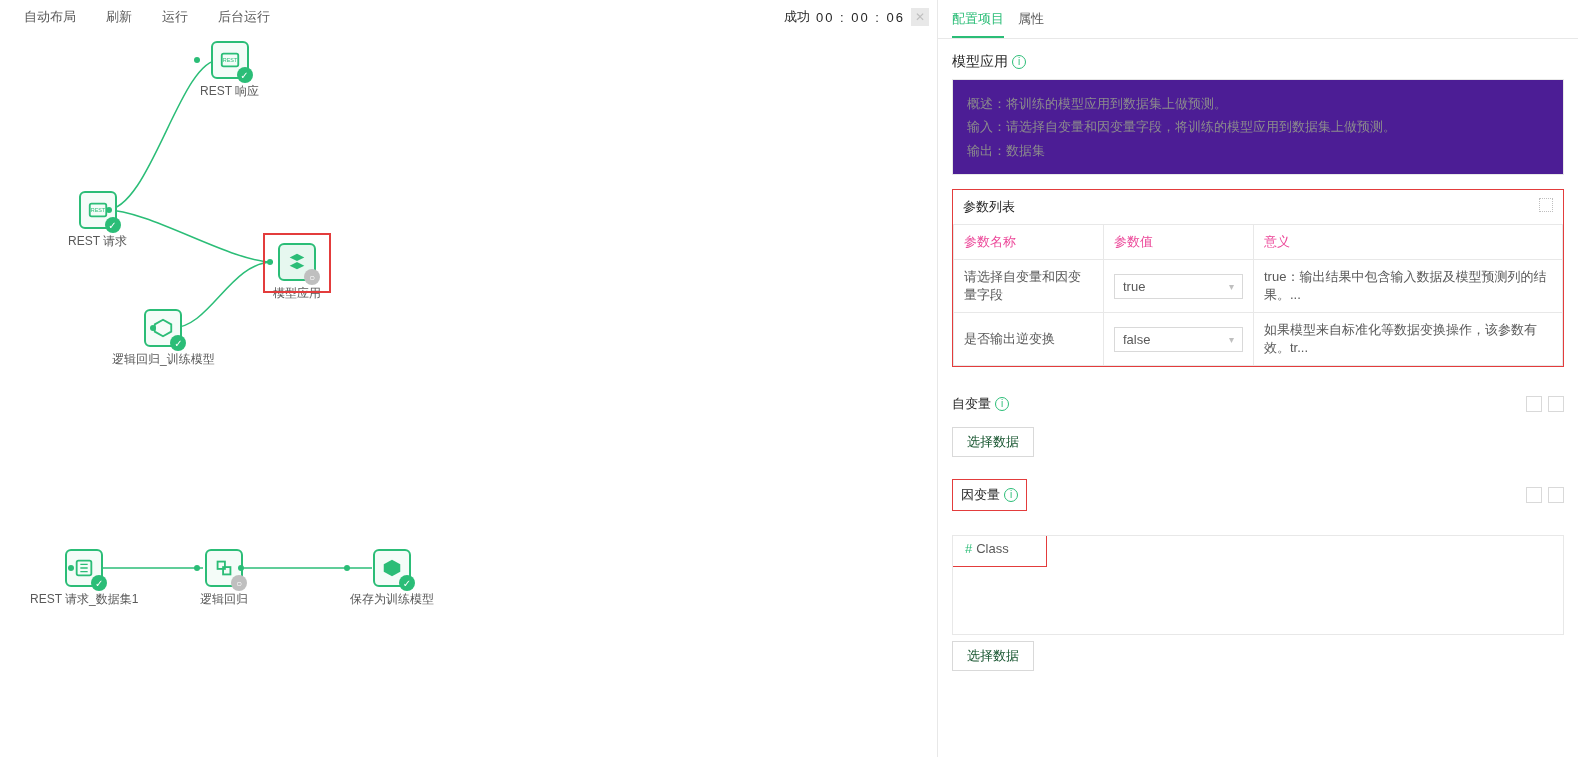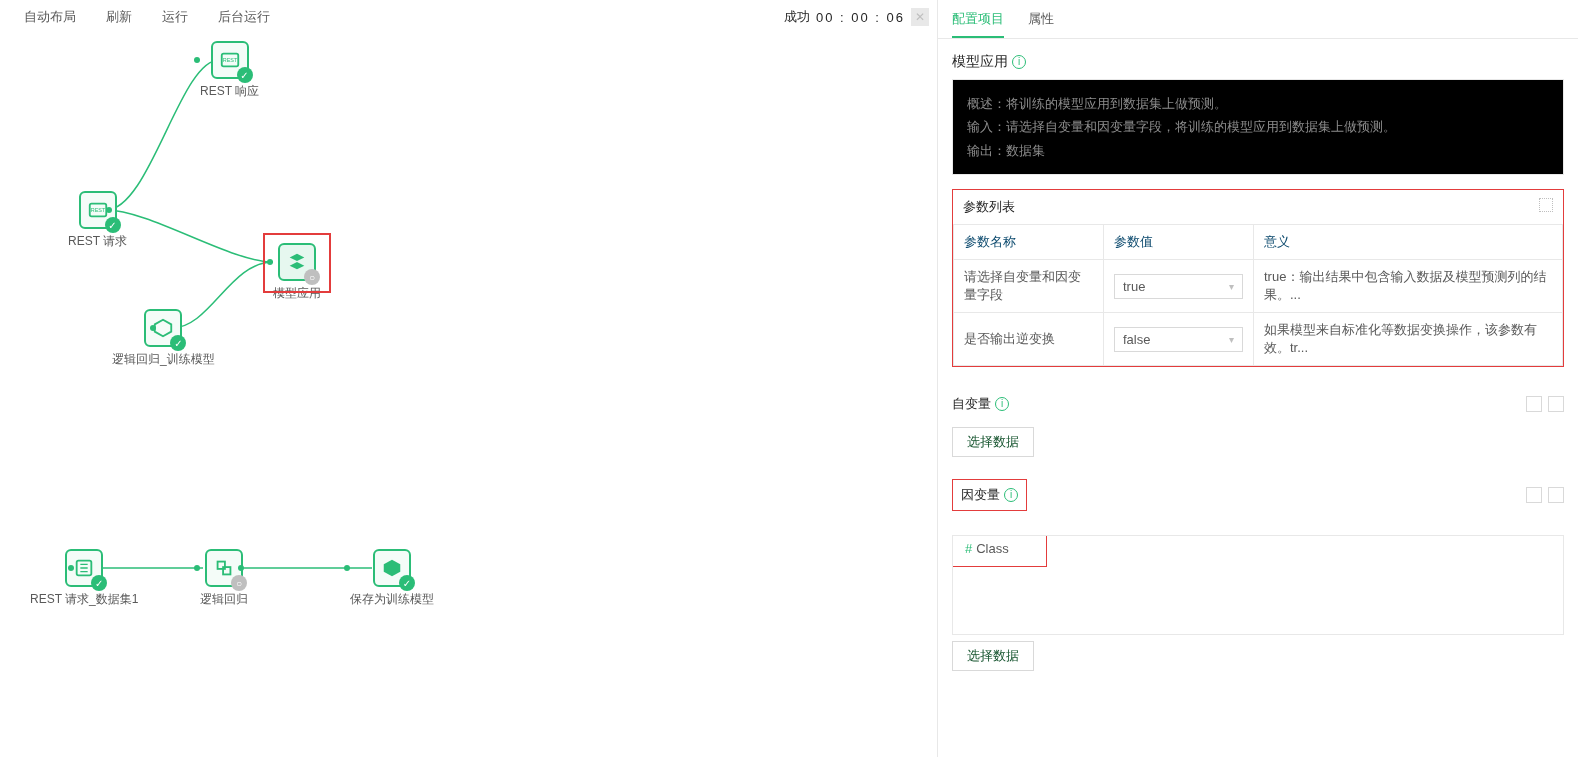--- a/index.html
+++ b/index.html
@@ -95,21 +95,21 @@
 
     
     .right-panel {
       width: 640px;
       display: flex;
       flex-direction: column;
       overflow-y: auto;
     }
     .tabs {
       display: flex;
-      gap: 24px;
+      gap: 14px;
       padding: 0 14px;
       border-bottom: 1px solid #e8e8e8;
     }
     .tab {
       padding: 10px 0 8px;
       cursor: pointer;
       font-size: 13px;
     }
     .tab.active {
       color: #2bbd77;
@@ -130,21 +130,21 @@
       border-radius: 50%;
       color: #2bbd77;
       font-size: 10px;
       display: inline-flex;
       align-items: center;
       justify-content: center;
       line-height: 1;
     }
     .desc-box {
       border: 1px solid #e8e8e8;
-      background: #000000;
+      background: #4c1d95;
       padding: 12px 14px;
       line-height: 1.8;
       color: #8c8c8c;
       margin-bottom: 14px;
     }
 
     .param-box {
       border: 1.5px solid #e33c3c;
       margin-bottom: 20px;
     }
@@ -164,21 +164,21 @@
       width: 100%;
       border-collapse: collapse;
       font-size: 13px;
     }
     table.param-table th, table.param-table td {
       border: 1px solid #e8e8e8;
       padding: 8px 10px;
       text-align: left;
       font-weight: normal;
     }
-    table.param-table th { background: #fff; color: #0c4a6e; }
+    table.param-table th { background: #fff; color: #ec4899; }
     .select-cell {
       display: flex;
       justify-content: space-between;
       align-items: center;
       border: 1px solid #d9d9d9;
       padding: 4px 8px;
       color: #595959;
     }
     .chev { color: #bfbfbf; font-size: 10px; }
 

